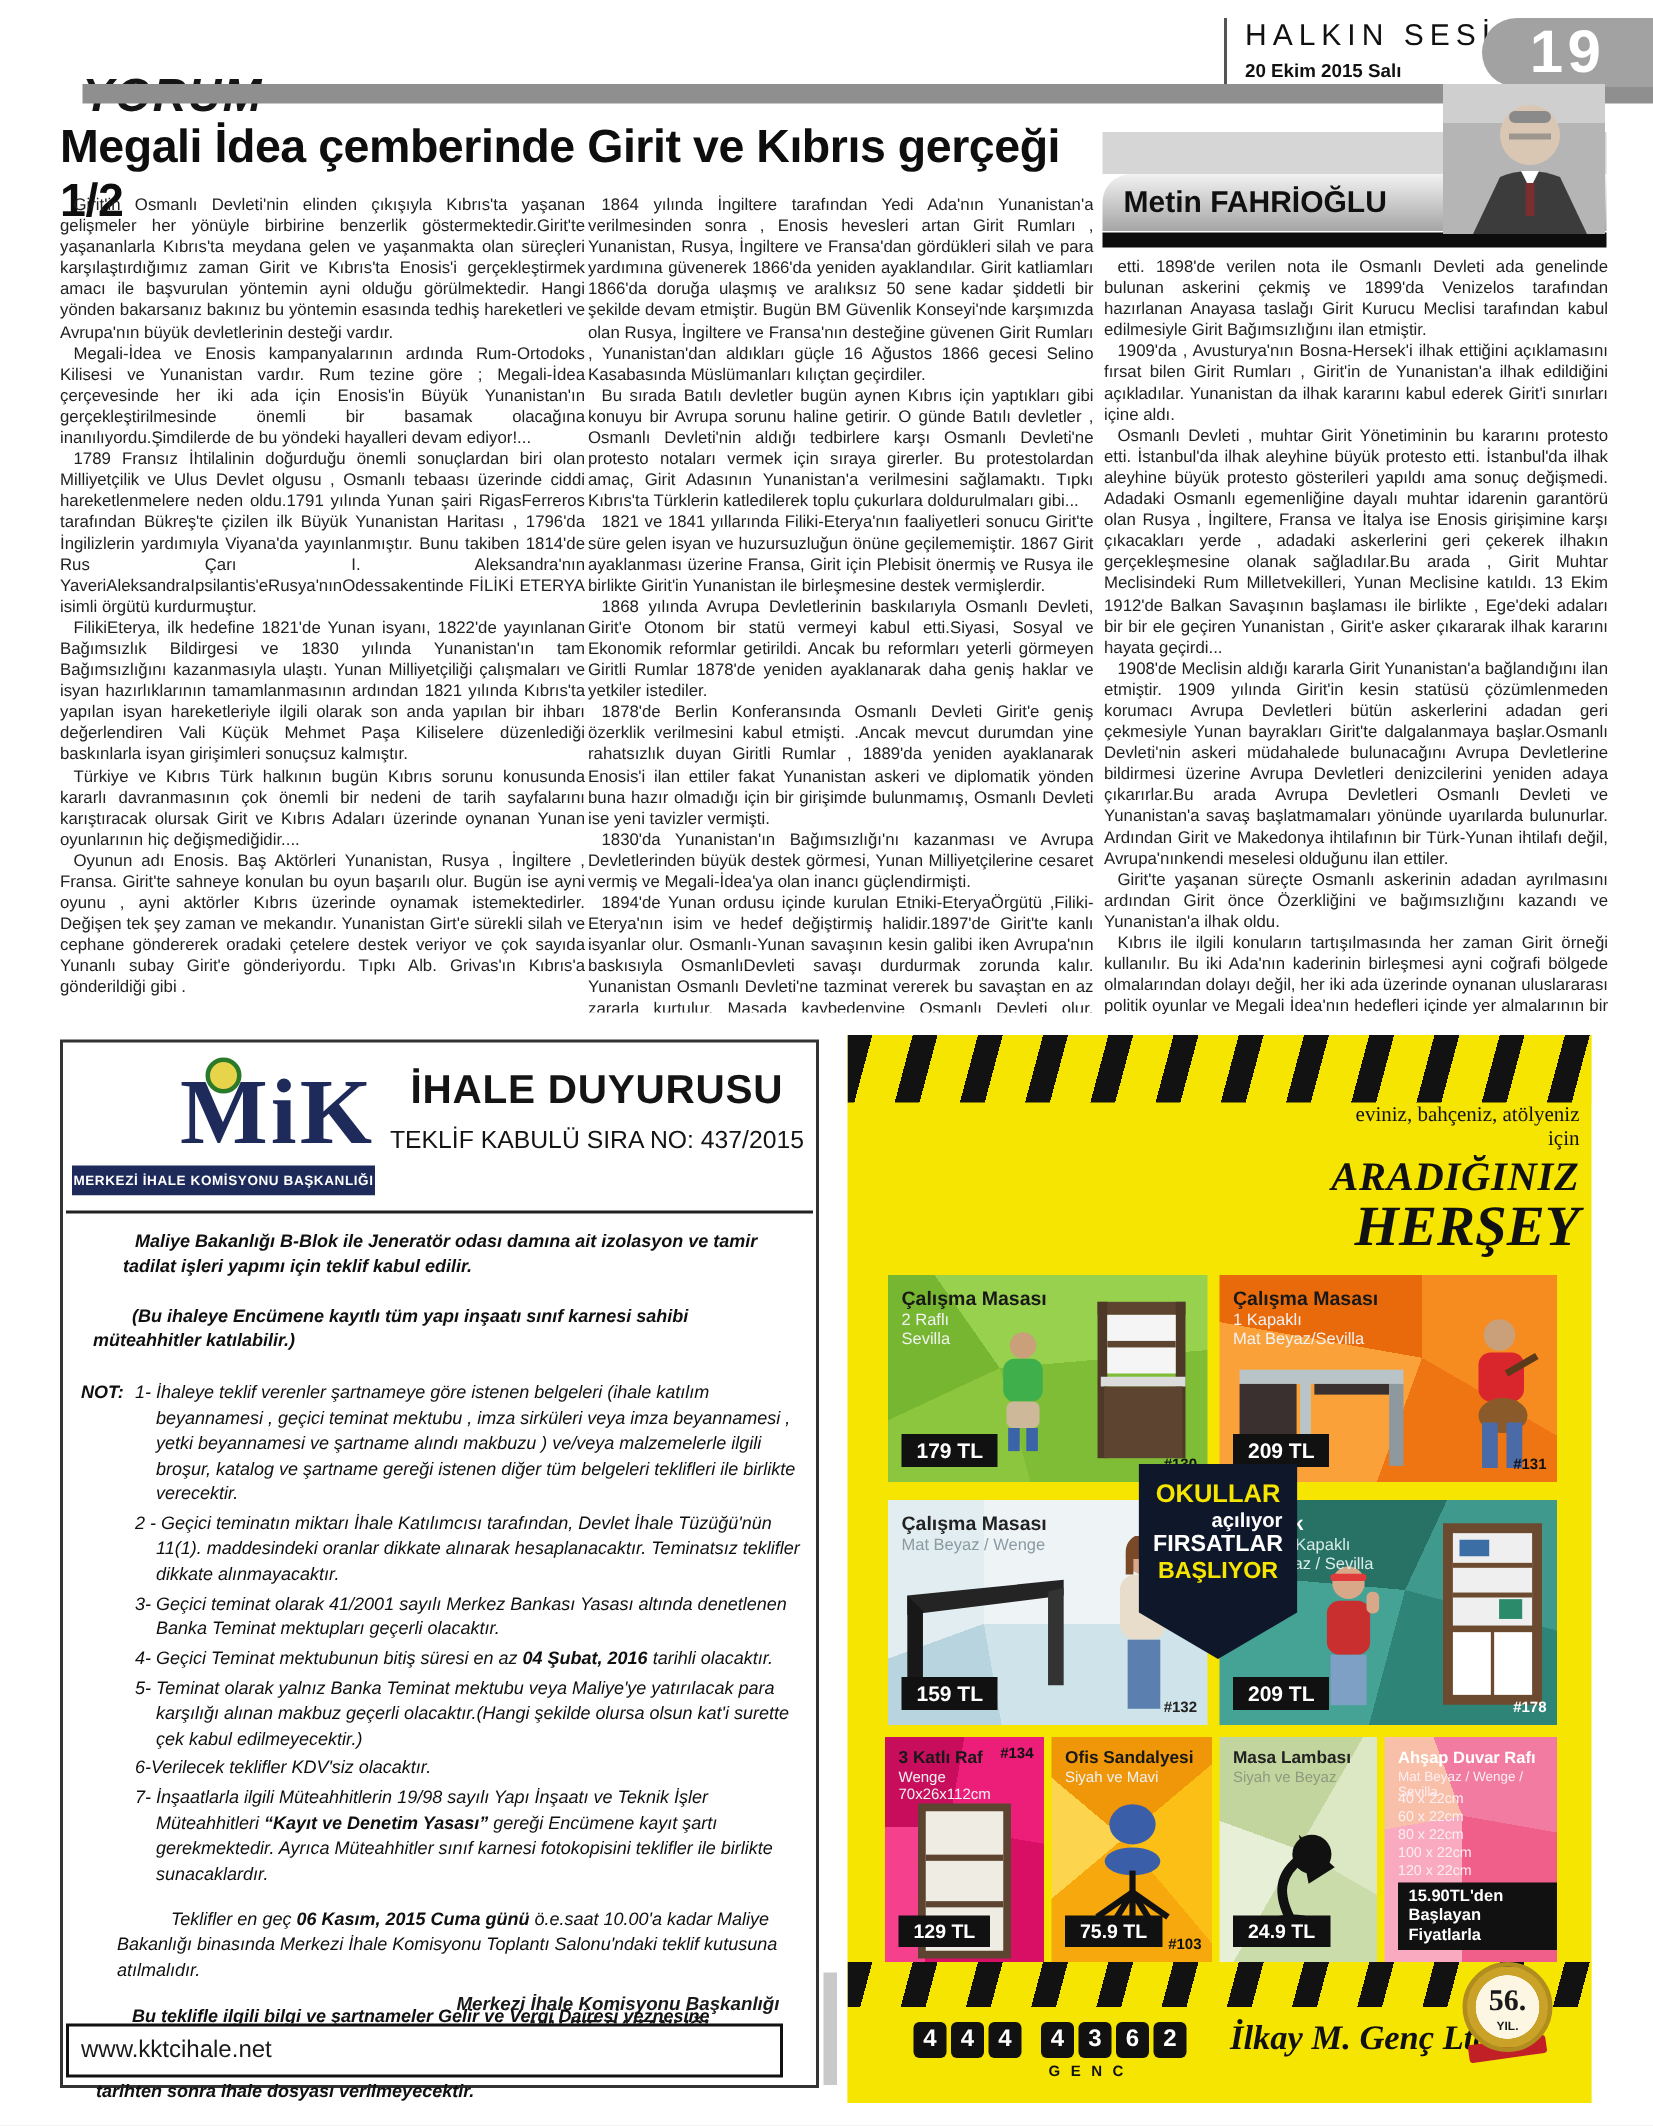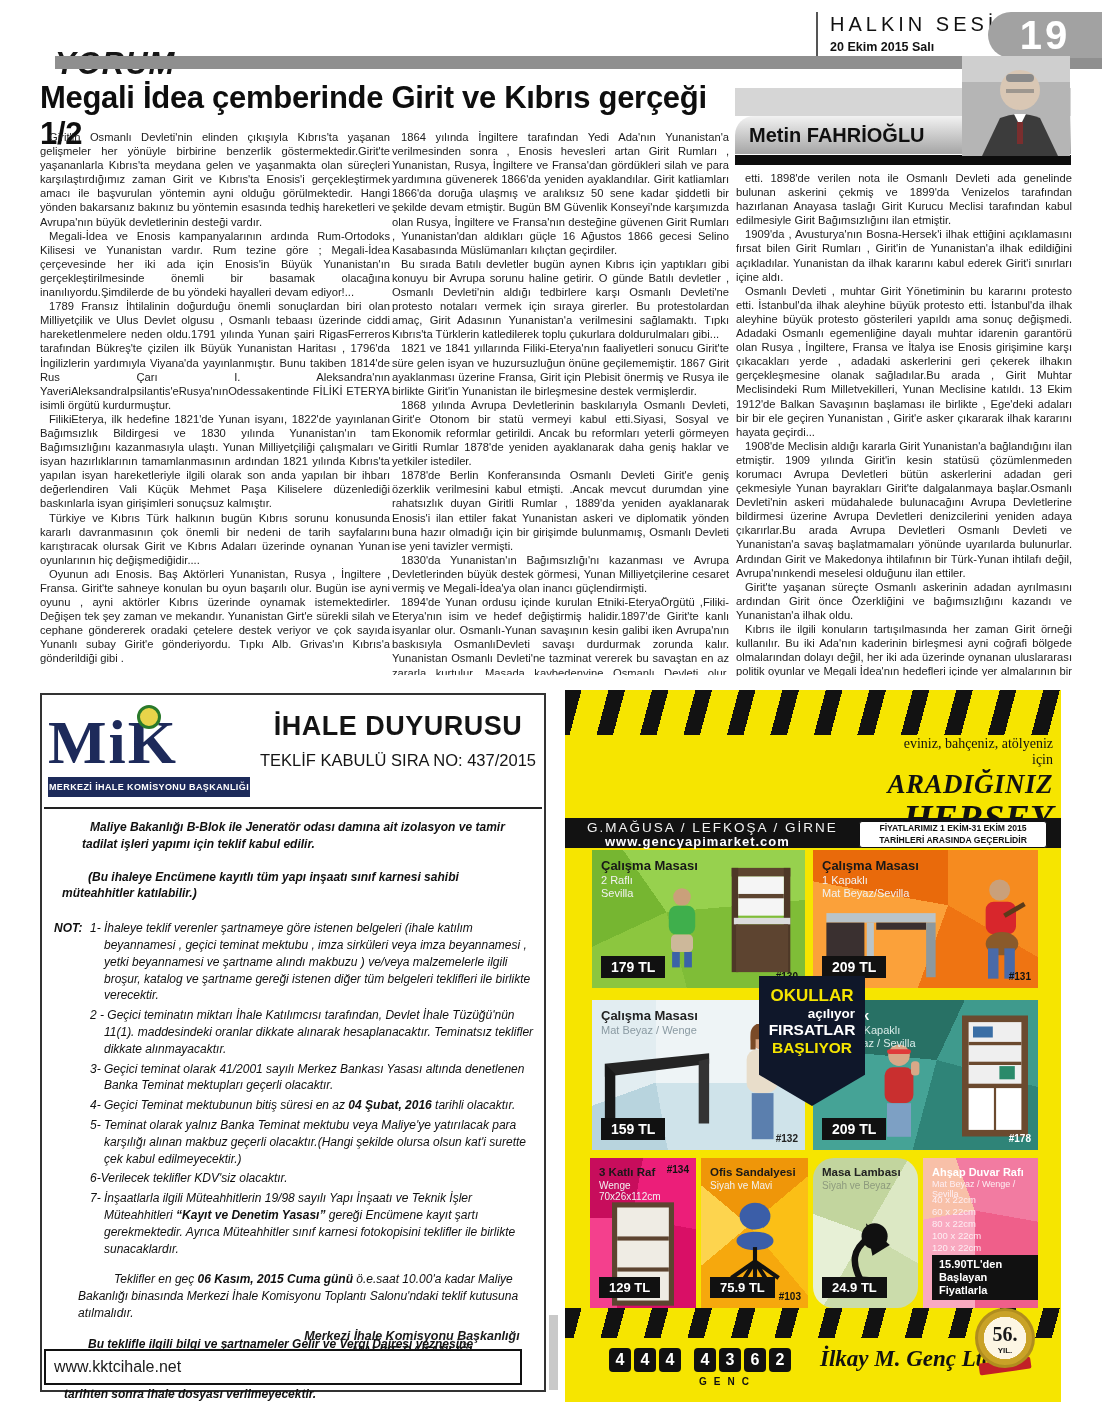--- a/index.html
+++ b/index.html
@@ -30,21 +30,21 @@
   .col{position:absolute;font-size:11.2px;line-height:14.1px;text-align:justify;color:#222;}
   .col p{margin:0;text-indent:9px;}
   .col1{left:40px;top:130px;width:350px;height:545px;overflow:hidden;}
   .col2{left:392px;top:130px;width:337px;height:545px;overflow:hidden;}
   .col3{left:736px;top:171px;width:336px;height:505px;overflow:hidden;}
   
   .ihale{position:absolute;left:40px;top:693px;width:506px;height:699px;border:2px solid #333;
          box-sizing:border-box;background:#fff;}
   .mik{position:absolute;left:6px;top:8px;width:202px;height:94px;background:#fff;overflow:hidden;}
   .mik-letters{font-family:"Liberation Serif",serif;font-size:62px;font-weight:bold;color:#1d2a5a;
-               line-height:78px;text-align:left;letter-spacing:2px;}
+               line-height:78px;text-align:right;letter-spacing:2px;}
   .mik-emblem{position:absolute;left:89px;top:2px;width:24px;height:24px;border-radius:50%;
               background:#e8d44a;border:3px solid #2a7a2a;box-sizing:border-box;}
   .mik-cap{position:absolute;left:0;bottom:0;width:100%;height:20px;background:#1d2a5a;color:#fff;
            font-size:9px;font-weight:bold;text-align:center;line-height:20px;letter-spacing:0.4px;}
   .ih-title{position:absolute;left:212px;top:16px;width:288px;text-align:center;}
   .ih-t1{font-size:27px;font-weight:bold;color:#141414;letter-spacing:0.5px;}
   .ih-t2{font-size:16.5px;margin-top:9px;color:#141414;}
   .ih-hr{position:absolute;left:2px;top:112px;width:498px;height:2px;background:#222;}
   .ih-body{position:absolute;left:12px;top:124px;width:482px;font-style:italic;font-size:12px;
            line-height:16.8px;color:#101010;}
@@ -237,28 +237,20 @@
 
   <div class="genc">
     <div class="hz hz-top"></div>
 
     <div class="tagline">
       <div class="tag-small">eviniz, bahçeniz, atölyeniz için</div>
       <div class="tag-big1">ARADIĞINIZ</div>
       <div class="tag-big2">HERŞEY</div>
     </div>
 
-    <div class="genc-strip">
-      <div class="strip-loc">G.MAĞUSA / LEFKOŞA / GİRNE</div>
-      <div class="strip-web">www.gencyapimarket.com</div>
-      <div class="validity">
-        <div>FİYATLARIMIZ 1 EKİM-31 EKİM 2015</div>
-        <div>TARİHLERİ ARASINDA GEÇERLİDİR</div>
-      </div>
-    </div>
 
     <div class="panel p1bg" style="left:27px;top:160px;width:213px;height:138px;">
       <div class="pname">Çalışma Masası</div>
       <div class="pdesc d1">2 Raflı</div>
       <div class="pdesc d2">Sevilla</div>
       <svg class="illus" style="right:6px;top:14px;" width="76" height="112" viewBox="0 0 70 100">
         <rect x="8" y="2" width="54" height="8" fill="#5d4430"></rect>
           <rect x="8" y="2" width="6" height="96" fill="#4e3827"></rect>
         <rect x="56" y="2" width="6" height="96" fill="#4e3827"></rect>
           <rect x="14" y="10" width="42" height="36" fill="#f5f5f5"></rect>
@@ -367,21 +359,21 @@
       <div class="pdesc d1" style="font-size:10px;top:22px;">Siyah ve Mavi</div>
       <svg class="illus" style="left:18px;top:36px;" width="72" height="100" viewBox="0 0 70 90">
         <ellipse cx="35" cy="18" rx="15" ry="13" fill="#3b5ea8"></ellipse>
           <ellipse cx="35" cy="42" rx="18" ry="9" fill="#3b5ea8"></ellipse>
         <rect x="33" y="48" width="4" height="16" fill="#111"></rect>
         <path d="M35 62 L12 78 M35 62 L58 78 M35 62 L35 84 M35 62 L20 86 M35 62 L50 86" stroke="#111" stroke-width="4" fill="none"></path>
       </svg>
       <div class="ptag" style="font-size:13px;">75.9 TL</div>
       <div class="pcode" style="color:#111;">#103</div>
     </div>
-    <div class="panel p7bg" style="left:248px;top:468px;width:105px;height:150px;border-radius:21px;">
+    <div class="panel p7bg" style="left:248px;top:468px;width:105px;height:150px;">
       <div class="pname" style="font-size:11.5px;">Masa Lambası</div>
       <div class="pdesc d1" style="font-size:10px;top:22px;">Siyah ve Beyaz</div>
       <svg class="illus" style="left:16px;top:38px;" width="76" height="100" viewBox="0 0 70 90">
         <ellipse cx="30" cy="80" rx="18" ry="7" fill="#111"></ellipse>
         <path d="M30 78 C20 60 22 48 36 38" stroke="#111" stroke-width="6" fill="none"></path>
         <path d="M34 24 L56 44 L40 54 Z" fill="#111"></path>
           <circle cx="42" cy="36" r="12" fill="#111"></circle>
       </svg>
       <div class="ptag" style="font-size:13px;">24.9 TL</div>
     </div>

